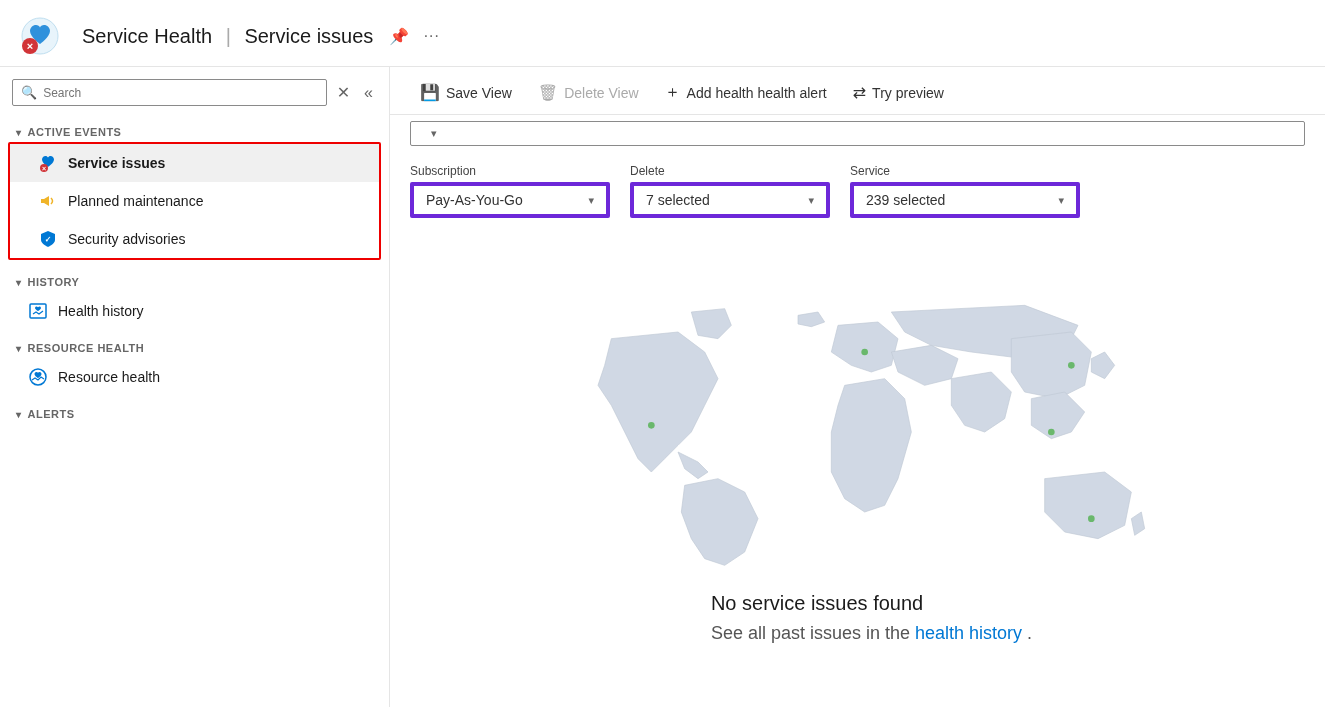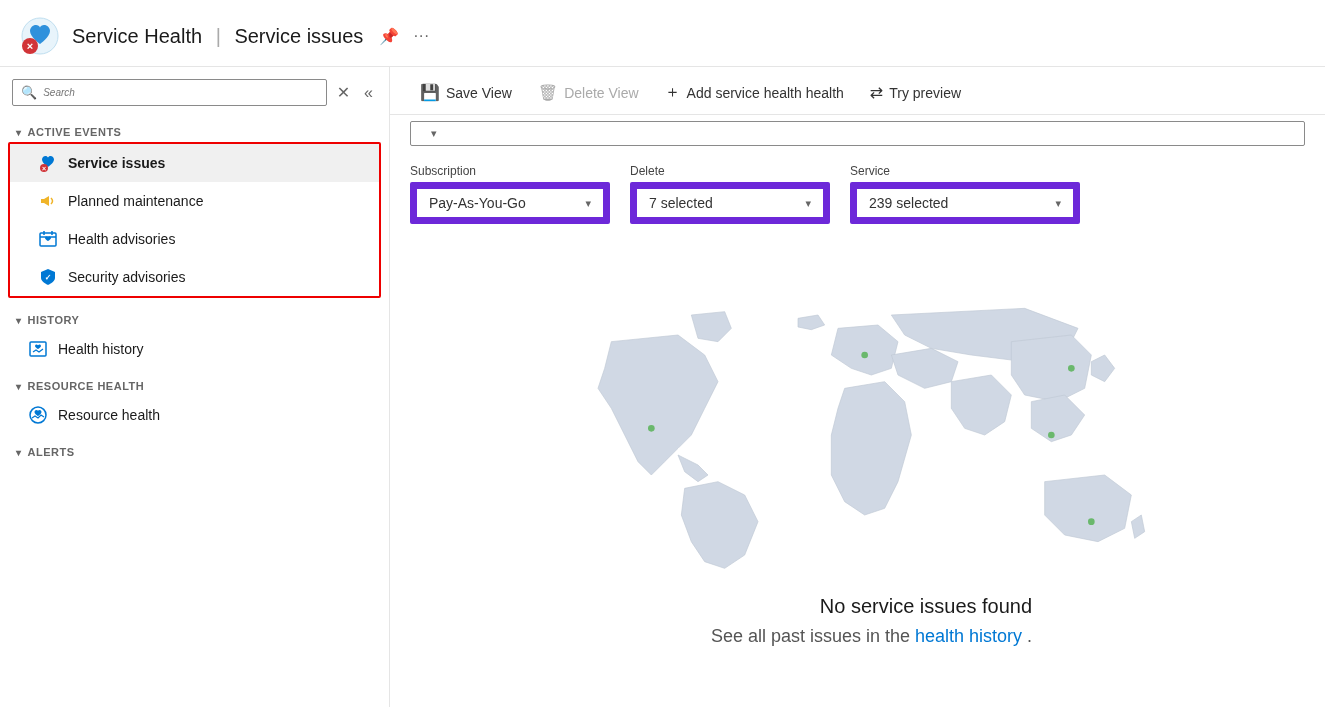--- a/index.html
+++ b/index.html
@@ -1,34 +1,34 @@
 <!DOCTYPE html>
 <html><head>
   <meta charset="utf-8">
   <style>
     * { box-sizing: border-box; margin: 0; padding: 0; }
     body { font-family: 'Segoe UI', Arial, sans-serif; font-size: 14px; color: #333; background: #fff; display: flex; flex-direction: column; height: 707px; width: 1325px; overflow: hidden; }
 
     
     .header { display: flex; align-items: center; padding: 16px 20px 10px 20px; border-bottom: 1px solid #e5e5e5; gap: 12px; }
     .header-logo { position: relative; width: 40px; height: 40px; flex-shrink: 0; }
-    .header-title { font-size: 20px; font-weight: 300; color: #1a1a1a; white-space: nowrap; }
+    .header-title { font-size: 20px; font-weight: 300; color: #1a1a1a; white-space: nowrap; margin-left: 10px; }
     .header-title .separator { color: #aaa; margin: 0 8px; }
     .header-actions { display: flex; align-items: center; gap: 14px; margin-left: 4px; }
     .pin-icon, .more-icon { color: #666; cursor: pointer; font-size: 16px; }
 
     
     .layout { display: flex; flex: 1; overflow: hidden; }
 
     
     .sidebar { width: 390px; flex-shrink: 0; border-right: 1px solid #e5e5e5; display: flex; flex-direction: column; overflow-y: auto; padding-bottom: 20px; }
 
     .search-bar { display: flex; align-items: center; padding: 12px 12px 8px 12px; gap: 6px; }
     .search-input-wrap { display: flex; align-items: center; border: 1px solid #8a8a8a; border-radius: 2px; flex: 1; padding: 5px 8px; gap: 6px; background: #fff; }
-    .search-input-wrap input { border: none; outline: none; font-size: 10px; flex: 1; color: #333; font-style: italic; }
+    .search-input-wrap input { border: none; outline: none; font-size: 12px; flex: 1; color: #333; }
     .search-icon { color: #666; font-size: 13px; }
     .sidebar-close-btn, .sidebar-collapse-btn { color: #666; cursor: pointer; font-size: 16px; padding: 2px 4px; background: none; border: none; }
 
     .nav-section { margin-top: 4px; }
     .nav-section-header { display: flex; align-items: center; gap: 6px; padding: 8px 16px 4px 16px; font-size: 11px; font-weight: 600; color: #666; text-transform: uppercase; letter-spacing: 0.5px; cursor: pointer; }
     .nav-section-header .chevron { font-size: 10px; }
 
     .nav-item { display: flex; align-items: center; gap: 10px; padding: 9px 16px 9px 28px; cursor: pointer; font-size: 14px; color: #1a1a1a; }
     .nav-item.active { background: #f0f0f0; font-weight: 600; }
     .nav-item-icon { width: 20px; height: 20px; flex-shrink: 0; display: flex; align-items: center; justify-content: center; font-size: 16px; }
@@ -44,30 +44,30 @@
     .toolbar-btn.disabled { color: #aaa; cursor: default; }
     .toolbar-btn .btn-icon { font-size: 16px; }
 
     .dropdown-row { padding: 6px 20px 8px 20px; }
     .small-dropdown { display: flex; align-items: center; gap: 8px; border: 1px solid #8a8a8a; border-radius: 2px; padding: 5px 12px; min-width: 140px; cursor: pointer; font-size: 14px; color: #333; }
     .small-dropdown .chev { font-size: 11px; color: #666; }
 
     .filter-row { display: flex; align-items: flex-end; gap: 20px; padding: 10px 20px 10px 20px; }
     .filter-group { display: flex; flex-direction: column; gap: 4px; }
     .filter-label { font-size: 12px; color: #444; font-weight: 400; }
-    .filter-dropdown { display: flex; align-items: center; gap: 8px; border: 7px solid #6d28d9; border-radius: 2px; padding: 6px 12px; min-width: 200px; cursor: pointer; font-size: 14px; color: #333; }
+    .filter-dropdown { display: flex; align-items: center; gap: 8px; border: 4px solid #6d28d9; border-radius: 2px; padding: 6px 12px; min-width: 200px; cursor: pointer; font-size: 14px; color: #333; }
     .filter-dropdown.wide { min-width: 230px; }
     .filter-dropdown .chev { margin-left: auto; font-size: 11px; color: #666; }
 
     .content-area { flex: 1; display: flex; flex-direction: column; align-items: center; justify-content: center; padding: 20px; }
 
     
     .map-container { width: 600px; height: 280px; margin-bottom: 20px; }
 
-    .empty-state { text-align: right; margin-left: 28px; }
+    .empty-state { text-align: left; margin-left: 28px; }
     .empty-title { font-size: 20px; font-weight: 400; color: #1a1a1a; margin-bottom: 8px; }
     .empty-subtitle { font-size: 18px; color: #555; }
     .empty-subtitle a { color: #0078d4; text-decoration: none; }
   </style>
 </head>
 <body>
 
 <div class="header">
   <div class="header-logo">
     <svg width="40" height="40" viewBox="0 0 40 40">
@@ -125,32 +125,20 @@
             <svg width="20" height="20" viewBox="0 0 20 20">
               <path d="M3 8 L3 12 L6 12 L11 15 L11 5 L6 8 Z" fill="#f0b429"></path>
               <path d="M13 7 Q16 10 13 13" stroke="#f0b429" stroke-width="1.5" fill="none"></path>
             </svg>
           </div>
           <span>Planned maintenance</span>
         </div>
         <div class="nav-item">
           <div class="nav-item-icon">
             <svg width="20" height="20" viewBox="0 0 20 20">
-              <rect x="2" y="4" width="16" height="13" rx="1" fill="none" stroke="#0078d4" stroke-width="1.5"></rect>
-              <line x1="2" y1="8" x2="18" y2="8" stroke="#0078d4" stroke-width="1.5"></line>
-              <line x1="6" y1="2" x2="6" y2="6" stroke="#0078d4" stroke-width="1.5"></line>
-              <line x1="14" y1="2" x2="14" y2="6" stroke="#0078d4" stroke-width="1.5"></line>
-              <path d="M10 12 C10 12 7 10.5 7 9 C7 8.2 7.7 7.5 8.5 7.5 C9 7.5 9.5 7.8 10 8.3 C10.5 7.8 11 7.5 11.5 7.5 C12.3 7.5 13 8.2 13 9 C13 10.5 10 12 10 12Z" fill="#0078d4"></path>
-            </svg>
-          </div>
-          <span>Health advisories</span>
-        </div>
-        <div class="nav-item">
-          <div class="nav-item-icon">
-            <svg width="20" height="20" viewBox="0 0 20 20">
               <path d="M10 2 L17 5 L17 11 C17 15 10 18 10 18 C10 18 3 15 3 11 L3 5 Z" fill="#0078d4"></path>
               <text x="10" y="13" text-anchor="middle" font-size="8" fill="white" font-weight="bold">✓</text>
             </svg>
           </div>
           <span>Security advisories</span>
         </div>
       </div>
     </div>
 
     <div class="nav-section">
@@ -202,21 +190,21 @@
       <button class="toolbar-btn">
         <span class="btn-icon">💾</span>
         <span>Save View</span>
       </button>
       <button class="toolbar-btn disabled">
         <span class="btn-icon">🗑</span>
         <span>Delete View</span>
       </button>
       <button class="toolbar-btn">
         <span class="btn-icon">＋</span>
-        <span>Add service health health</span>
+        <span>Add health health alert</span>
       </button>
       <button class="toolbar-btn">
         <span class="btn-icon">⇄</span>
         <span>Try preview</span>
       </button>
     </div>
 
     <div class="dropdown-row">
       <div class="small-dropdown">
         <span></span>

